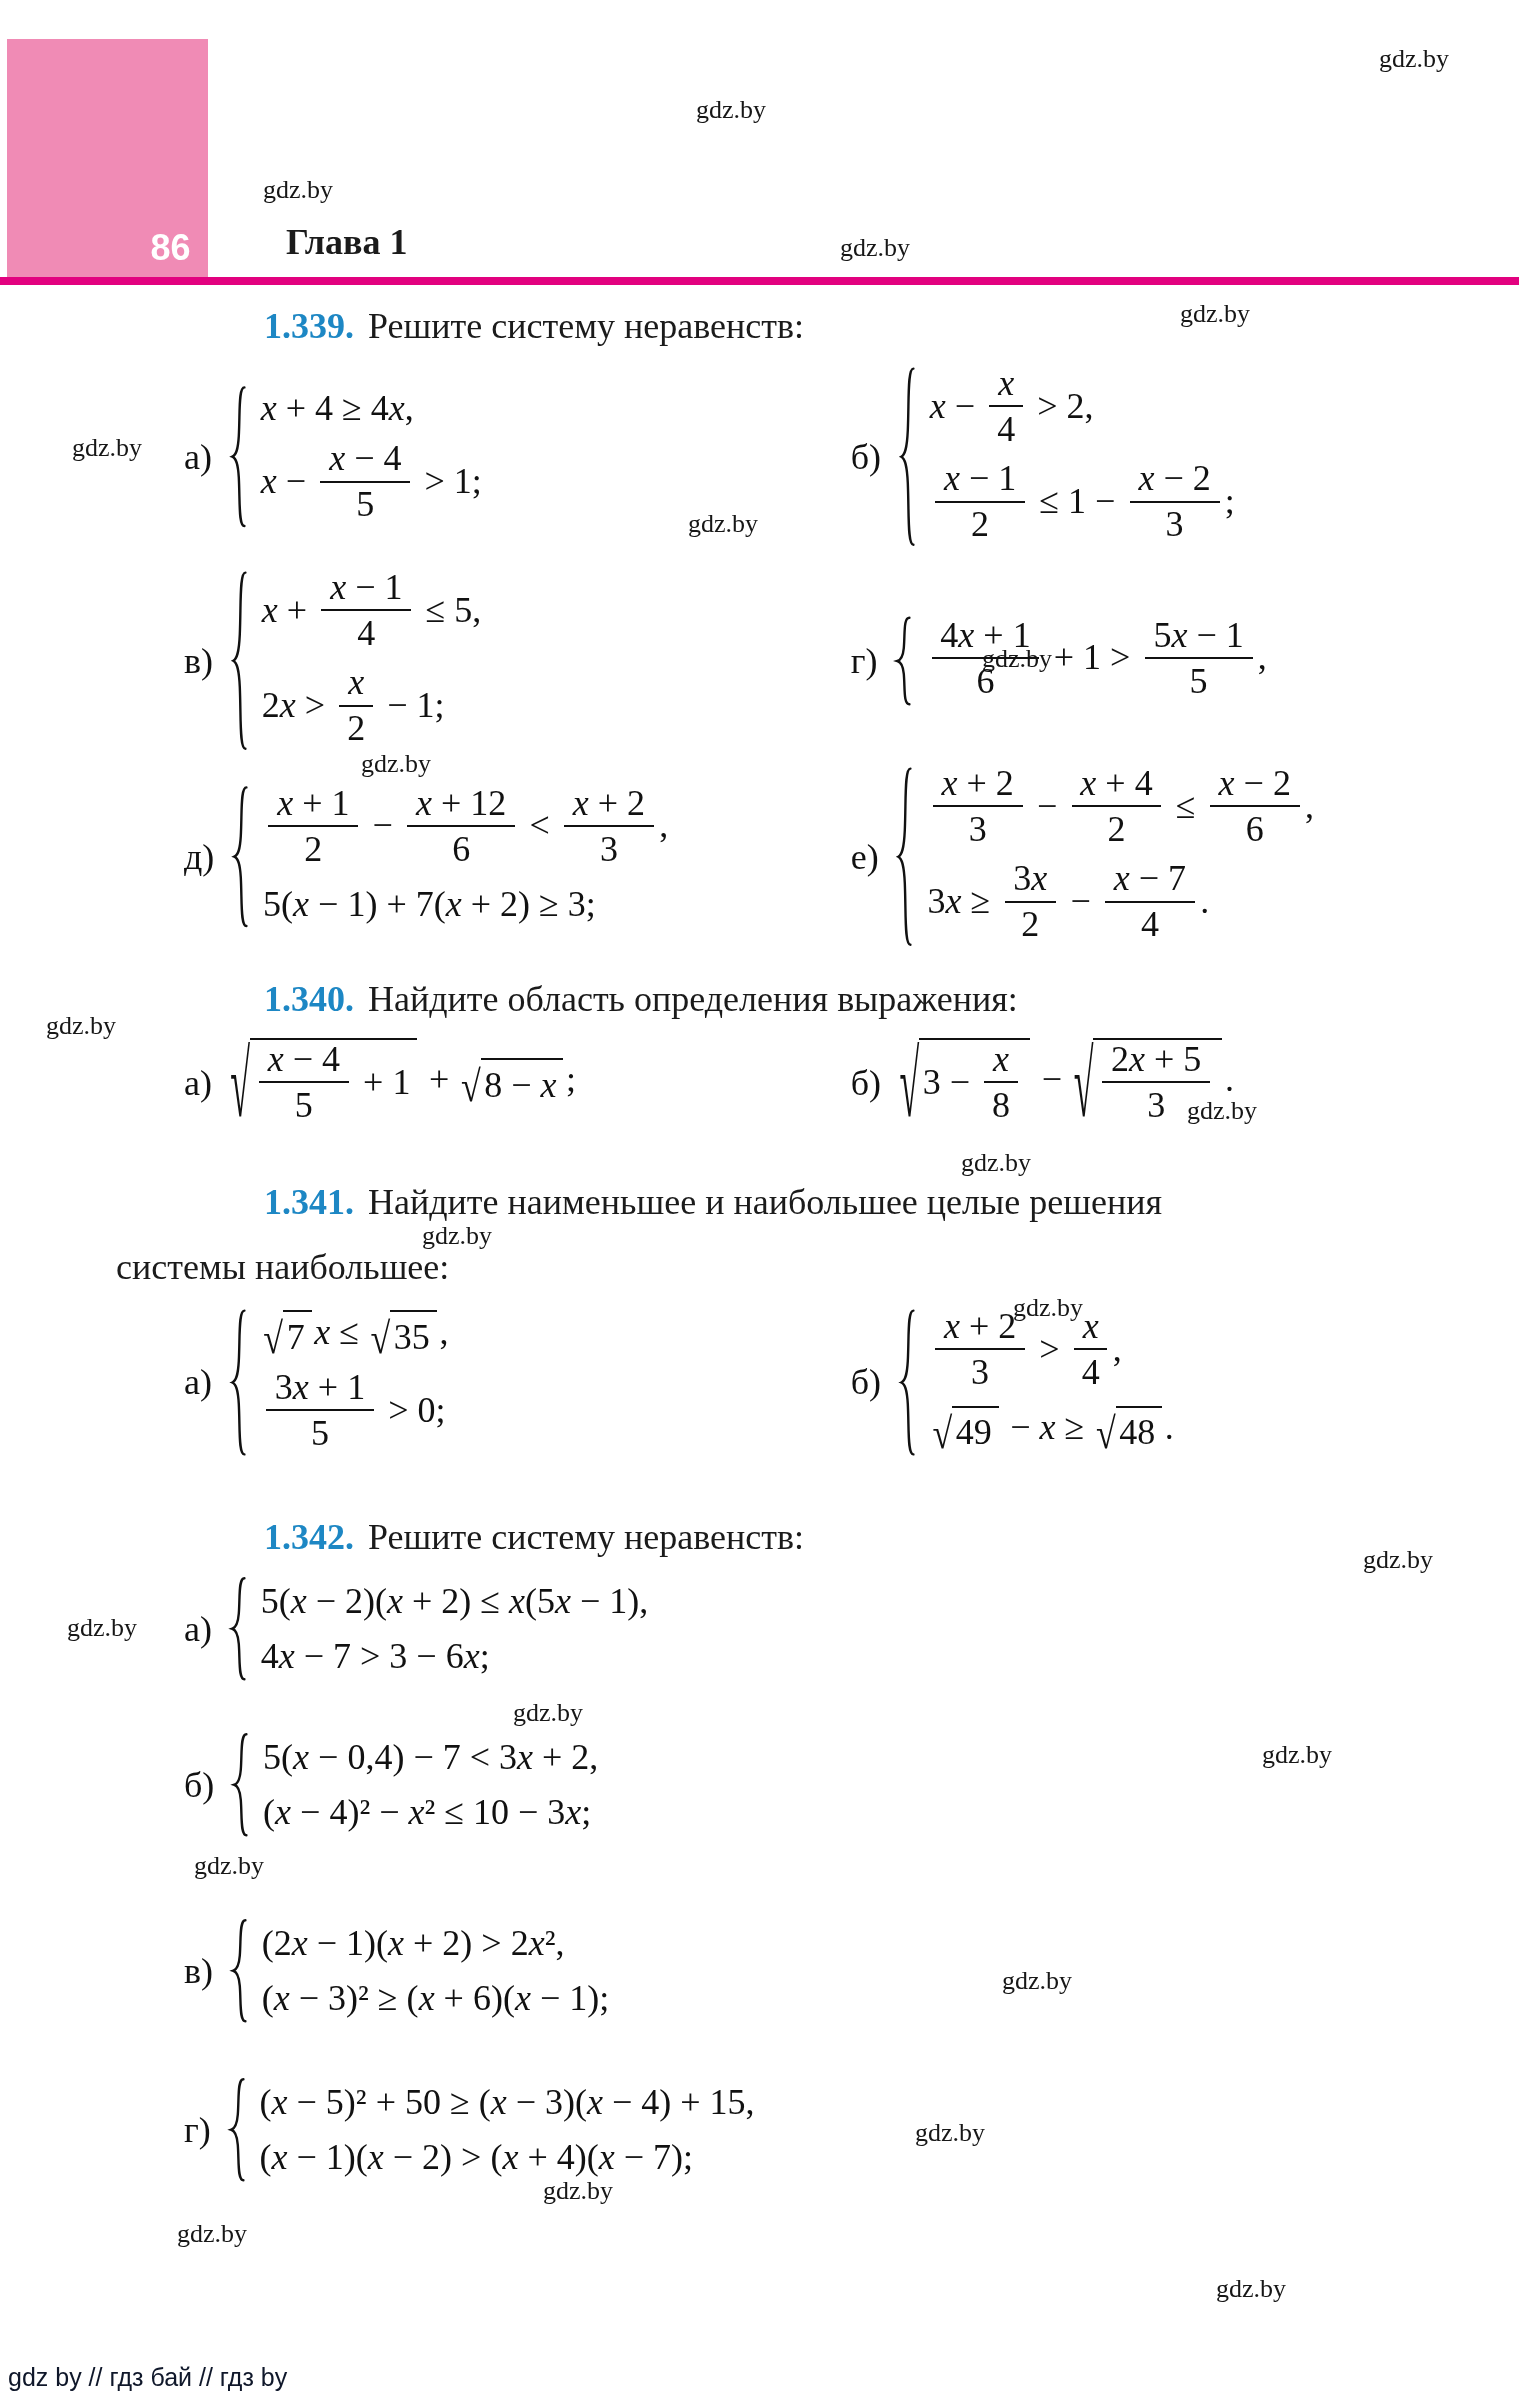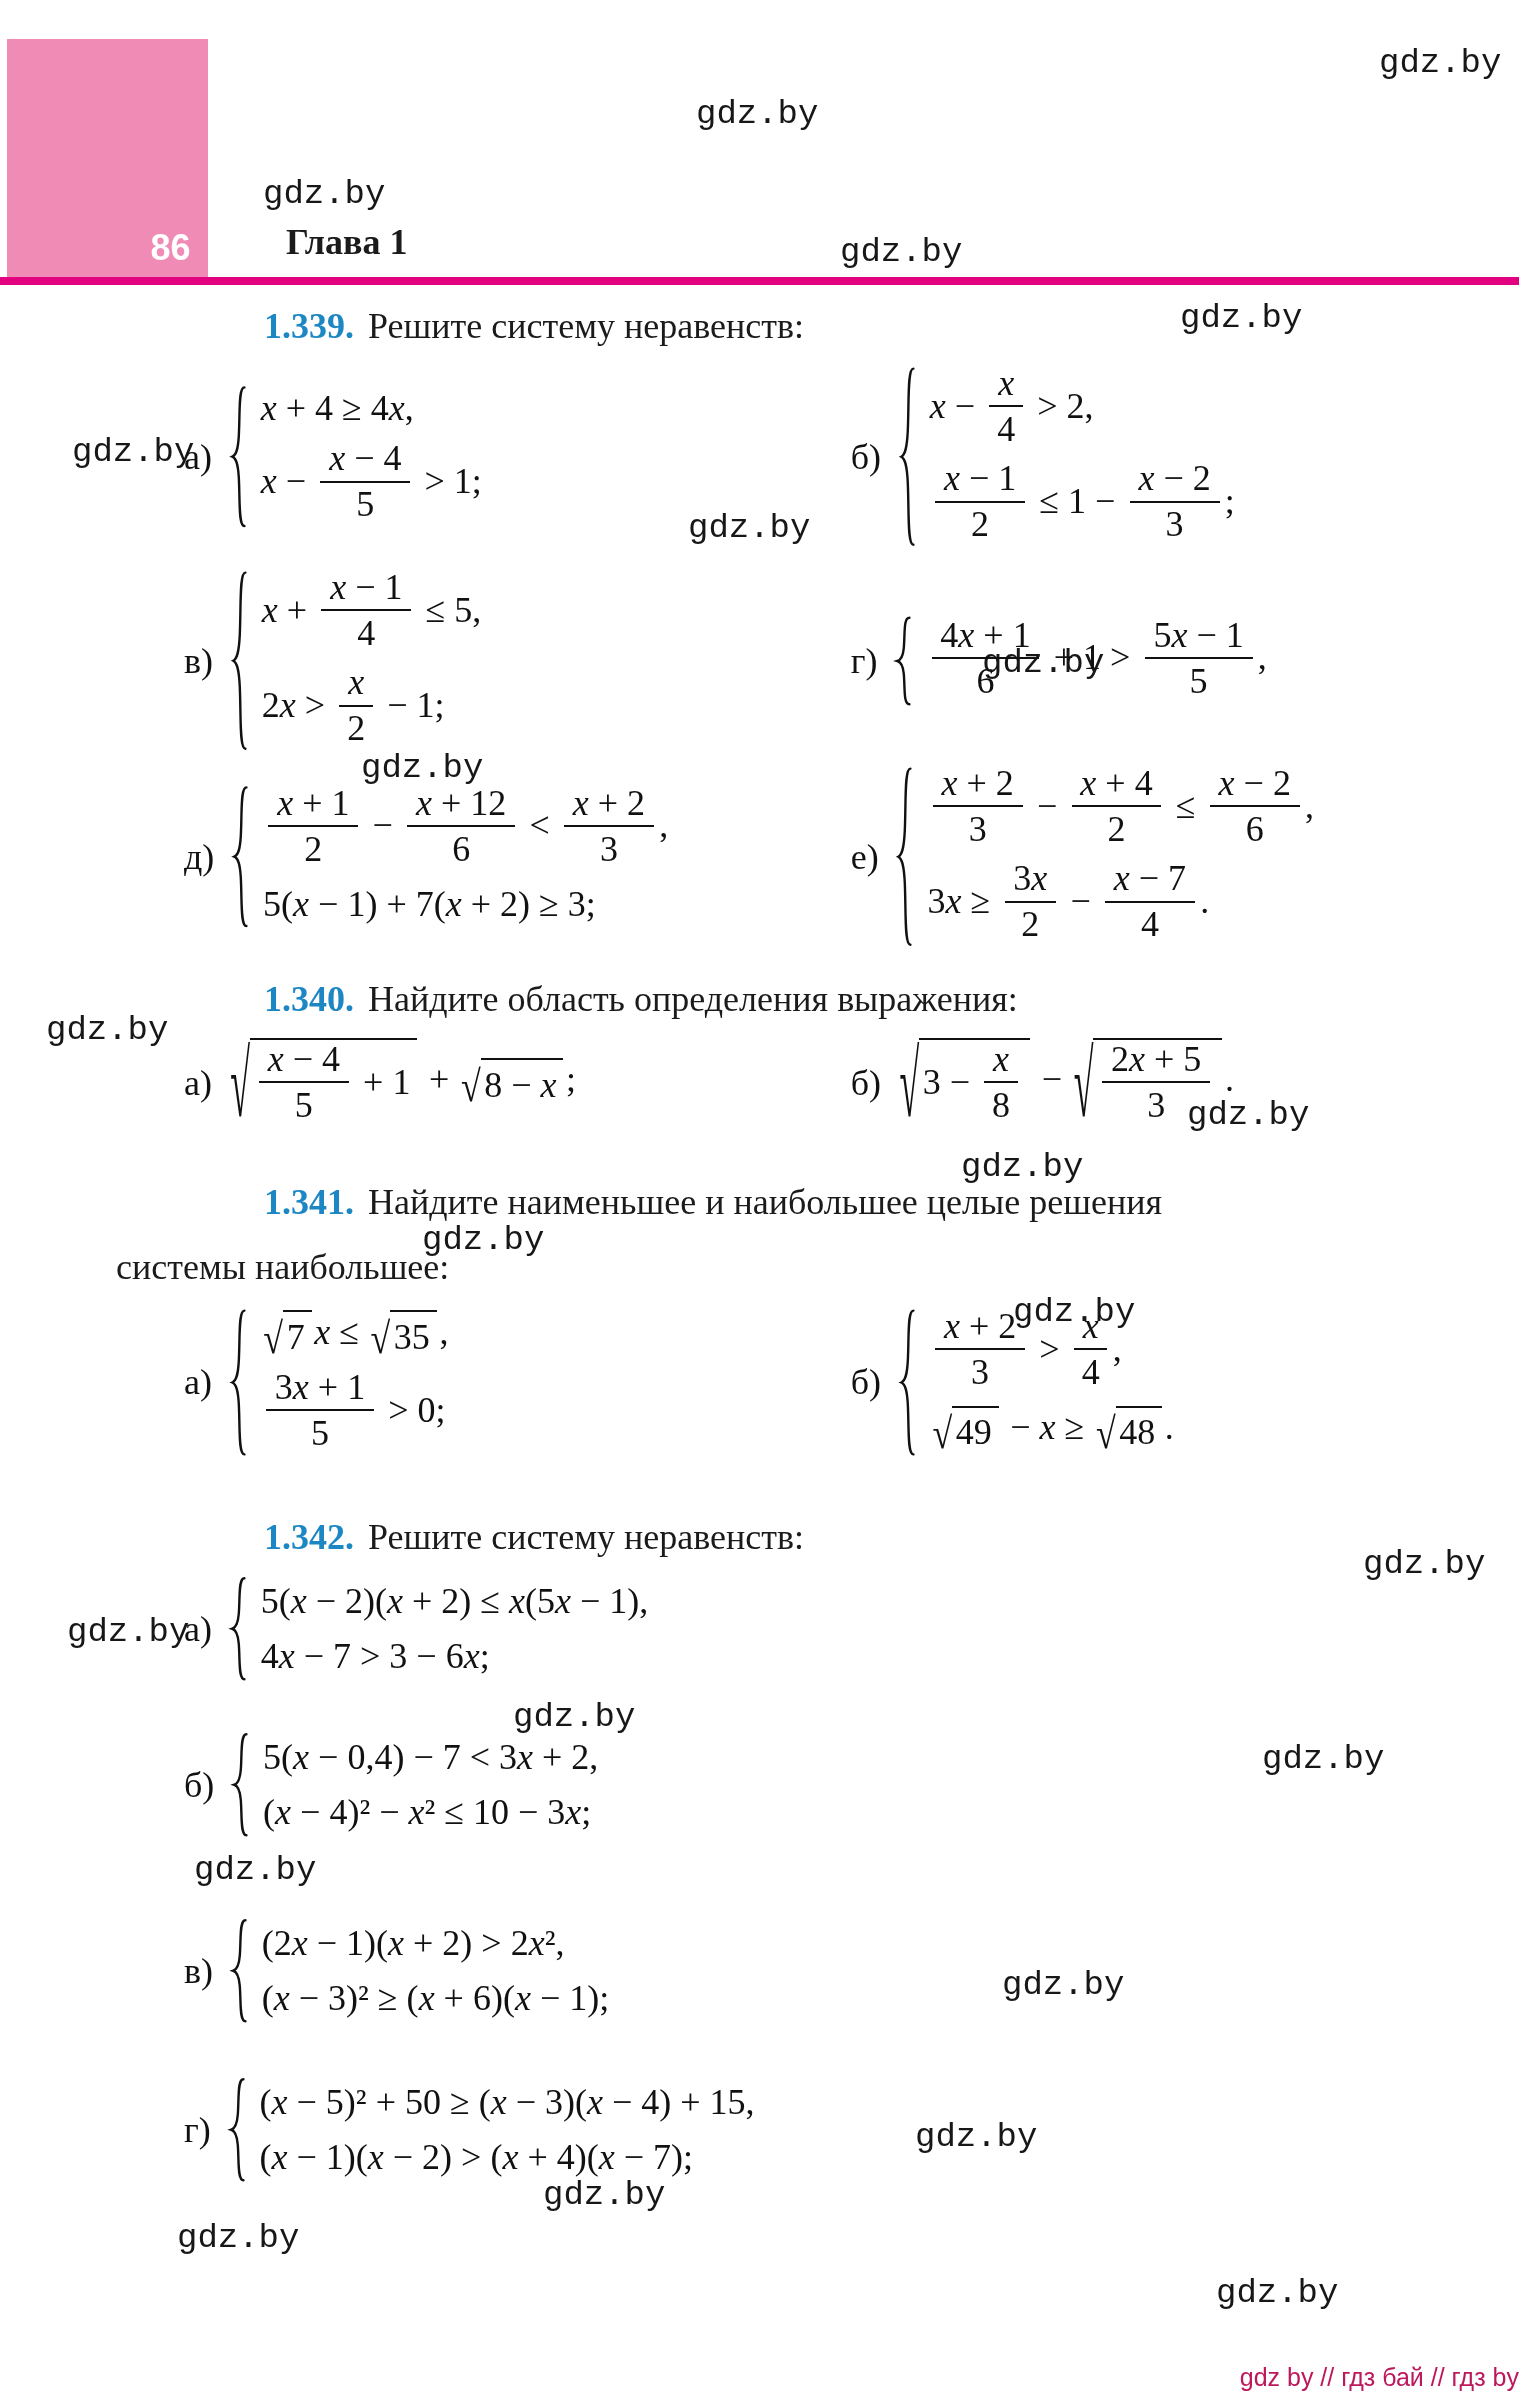--- a/index.html
+++ b/index.html
@@ -6,24 +6,24 @@
   .page{position:relative;width:1519px;height:2401px;background:#ffffff;overflow:hidden;
         font-family:"Liberation Serif","DejaVu Serif",serif;color:#111;}
   .banner{position:absolute;top:5.3px;left:0;right:0;text-align:center;
           font-family:"Liberation Sans","DejaVu Sans",sans-serif;font-size:23.6px;color:#12df38;}
   .pink-block{position:absolute;left:7px;top:39px;width:201px;height:240px;background:#f08bb5;
           display:flex;align-items:flex-end;justify-content:flex-end;}
   .pagenum{font-family:"Liberation Sans","DejaVu Sans",sans-serif;font-weight:bold;
           font-size:36px;color:#ffffff;padding:0 17.5px 10.5px 0;}
   .chapter{position:absolute;left:238px;top:221px;font-weight:bold;font-size:36px;color:#1b1b1b;margin-left:48px;}
   .rule{position:absolute;left:0;top:277px;width:100%;height:7.9px;background:#e2017f;}
-  .wm{position:absolute;font-family:Liberation Mono, monospace;
-      font-size:34px;color:#171717;white-space:nowrap;}
-  .footer{position:absolute;top:2363px;left:0;right:0;text-align:right;
-      font-family:"Liberation Sans","DejaVu Sans",sans-serif;font-size:25px;color:#be185d;}
+  .wm{position:absolute;font-family:Liberation Serif, serif;
+      font-size:26px;color:#171717;white-space:nowrap;}
+  .footer{position:absolute;top:2363px;left:0;right:0;text-align:left;
+      font-family:"Liberation Sans","DejaVu Sans",sans-serif;font-size:25px;color:#0f172a;padding-left:8px;}
   .prob-head{position:absolute;left:264px;font-size:36px;white-space:nowrap;}
   .pnum{color:#1d87c4;font-weight:bold;margin-right:14px;}
   .ptitle{color:#1b1b1b;}
   .title2{position:absolute;left:116px;font-size:36px;color:#1b1b1b;}
   .sect{position:absolute;left:123px;right:23px;}
   .two{display:grid;grid-template-columns:53% 47%;align-items:center;}
   .item{display:flex;align-items:center;}
   .indent{padding-left:61px;}
   .ilabel{font-size:36px;margin-right:15.8px;flex:none;}
   .brace{width:19px;align-self:stretch;margin-right:14px;flex:none;min-height:84px;}

